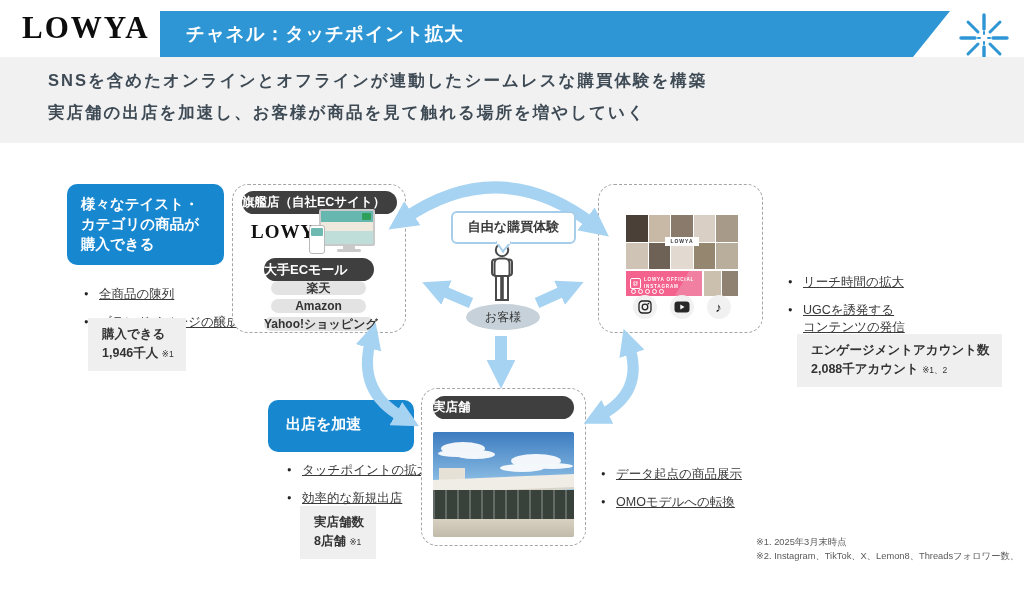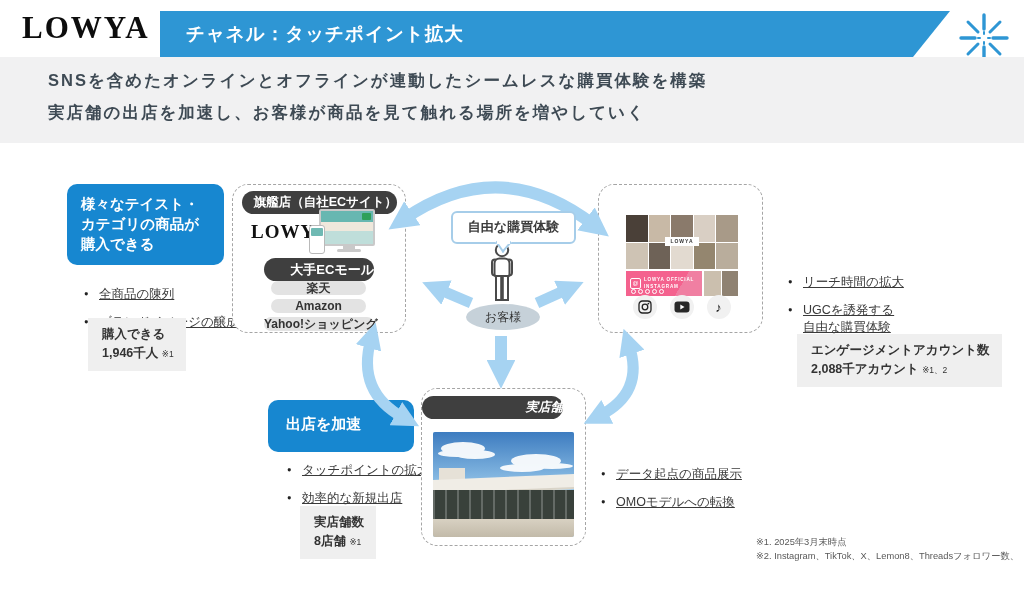--- a/index.html
+++ b/index.html
@@ -43,21 +43,21 @@
   .stat .val-line{}
   .stat .note{font-size:8.5px;font-weight:400;}
   .stat-left{left:88px;top:318px;} .stat-right{left:797px;top:334px;} .stat-bl{left:300px;top:506px;}
 
   
   .panel{position:absolute;background:#fff;border:1.6px dashed #A5A5A5;border-radius:16px;box-sizing:border-box;z-index:2;}
   .p-flag{left:232px;top:184px;width:174px;height:149px;}
   .p-sns{left:598px;top:184px;width:165px;height:149px;}
   .p-store{left:421px;top:388px;width:165px;height:158px;}
   .pill{position:absolute;background:#3F3F3F;color:#fff;font-weight:700;font-size:12.5px;
-        text-align:right;border-radius:12px;height:23px;line-height:23px;white-space:nowrap;}
+        text-align:left;border-radius:12px;height:23px;line-height:23px;white-space:nowrap;}
 
   
   .flag-logo{position:absolute;left:18px;top:36px;font-family:"Liberation Serif","DejaVu Serif",serif;
              font-size:19px;font-weight:700;letter-spacing:1px;color:#111;}
   .device{position:absolute;left:76px;top:24px;width:66px;height:46px;}
   .monitor{position:absolute;right:0;top:0;width:52px;height:33px;background:#fff;border:2px solid #C9C9C9;border-radius:2px;
            background:linear-gradient(180deg,#67B7B1 0 34%,#EFE8DC 34% 62%,#BFDEDA 62% 100%);}
   .monitor-badge{position:absolute;right:2px;top:2px;width:9px;height:7px;background:#2FA05A;border-radius:1px;}
   .monitor-stand{position:absolute;right:20px;top:35px;width:12px;height:5px;background:#C9C9C9;}
   .monitor-base{position:absolute;right:14px;top:40px;width:24px;height:3px;background:#C9C9C9;border-radius:2px;}
@@ -241,21 +241,21 @@
       </div>
       <div class="sicon">
           <span class="tiktok-glyph">♪</span>
         </div>
     </div>
   </div>
 
   <div class="bullets bl-right">
     <div class="bullet">リーチ時間の拡大</div>
     <div class="bullet">UGCを誘発する
-自由な購買体験</div>
+コンテンツの発信</div>
   </div>
   <div class="stat stat-right">
     <div>エンゲージメントアカウント数</div>
     <div class="val-line"><span>2,088千アカウント</span>
       <span class="note">※1、2</span></div>
   </div>
 
   <div class="bubble">
     <span>自由な購買体験</span>
     <div class="bubble-tail"></div>
@@ -278,21 +278,21 @@
     <div class="bullet">タッチポイントの拡大</div>
     <div class="bullet">効率的な新規出店</div>
   </div>
   <div class="stat stat-bl">
     <div>実店舗数</div>
     <div class="val-line"><span>8店舗</span>
       <span class="note">※1</span></div>
   </div>
 
   <div class="panel p-store">
-    <div class="pill" style="left:0;top:7px;width:141px;font-style:italic;">実店舗</div>
+    <div class="pill" style="left:11px;top:7px;width:141px;">実店舗</div>
     <div class="photo">
       <div class="sky">
           <div class="cloud c1"></div>
           <div class="cloud c2"></div>
         </div>
       <div class="building">
           <div class="wing"></div>
           <div class="roof"></div>
           <div class="glass"></div>
         </div>

